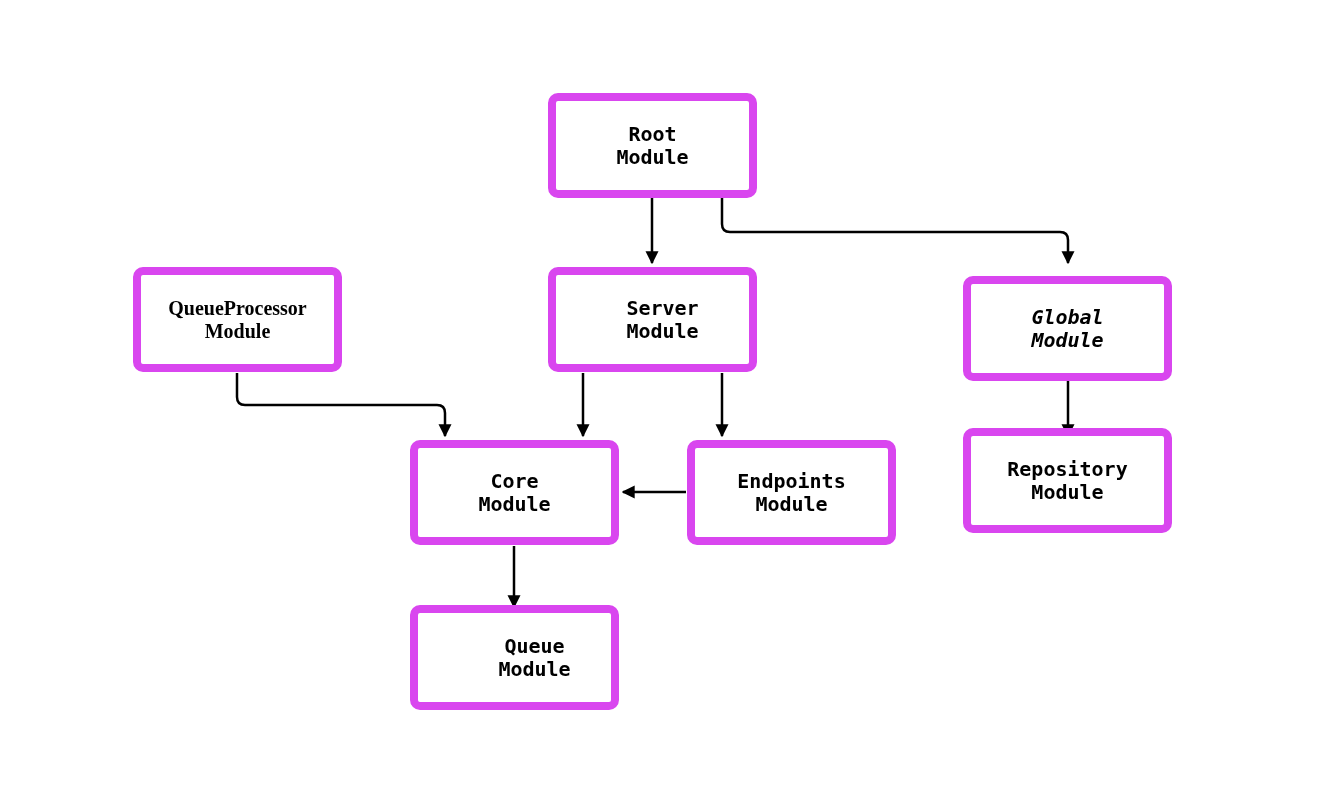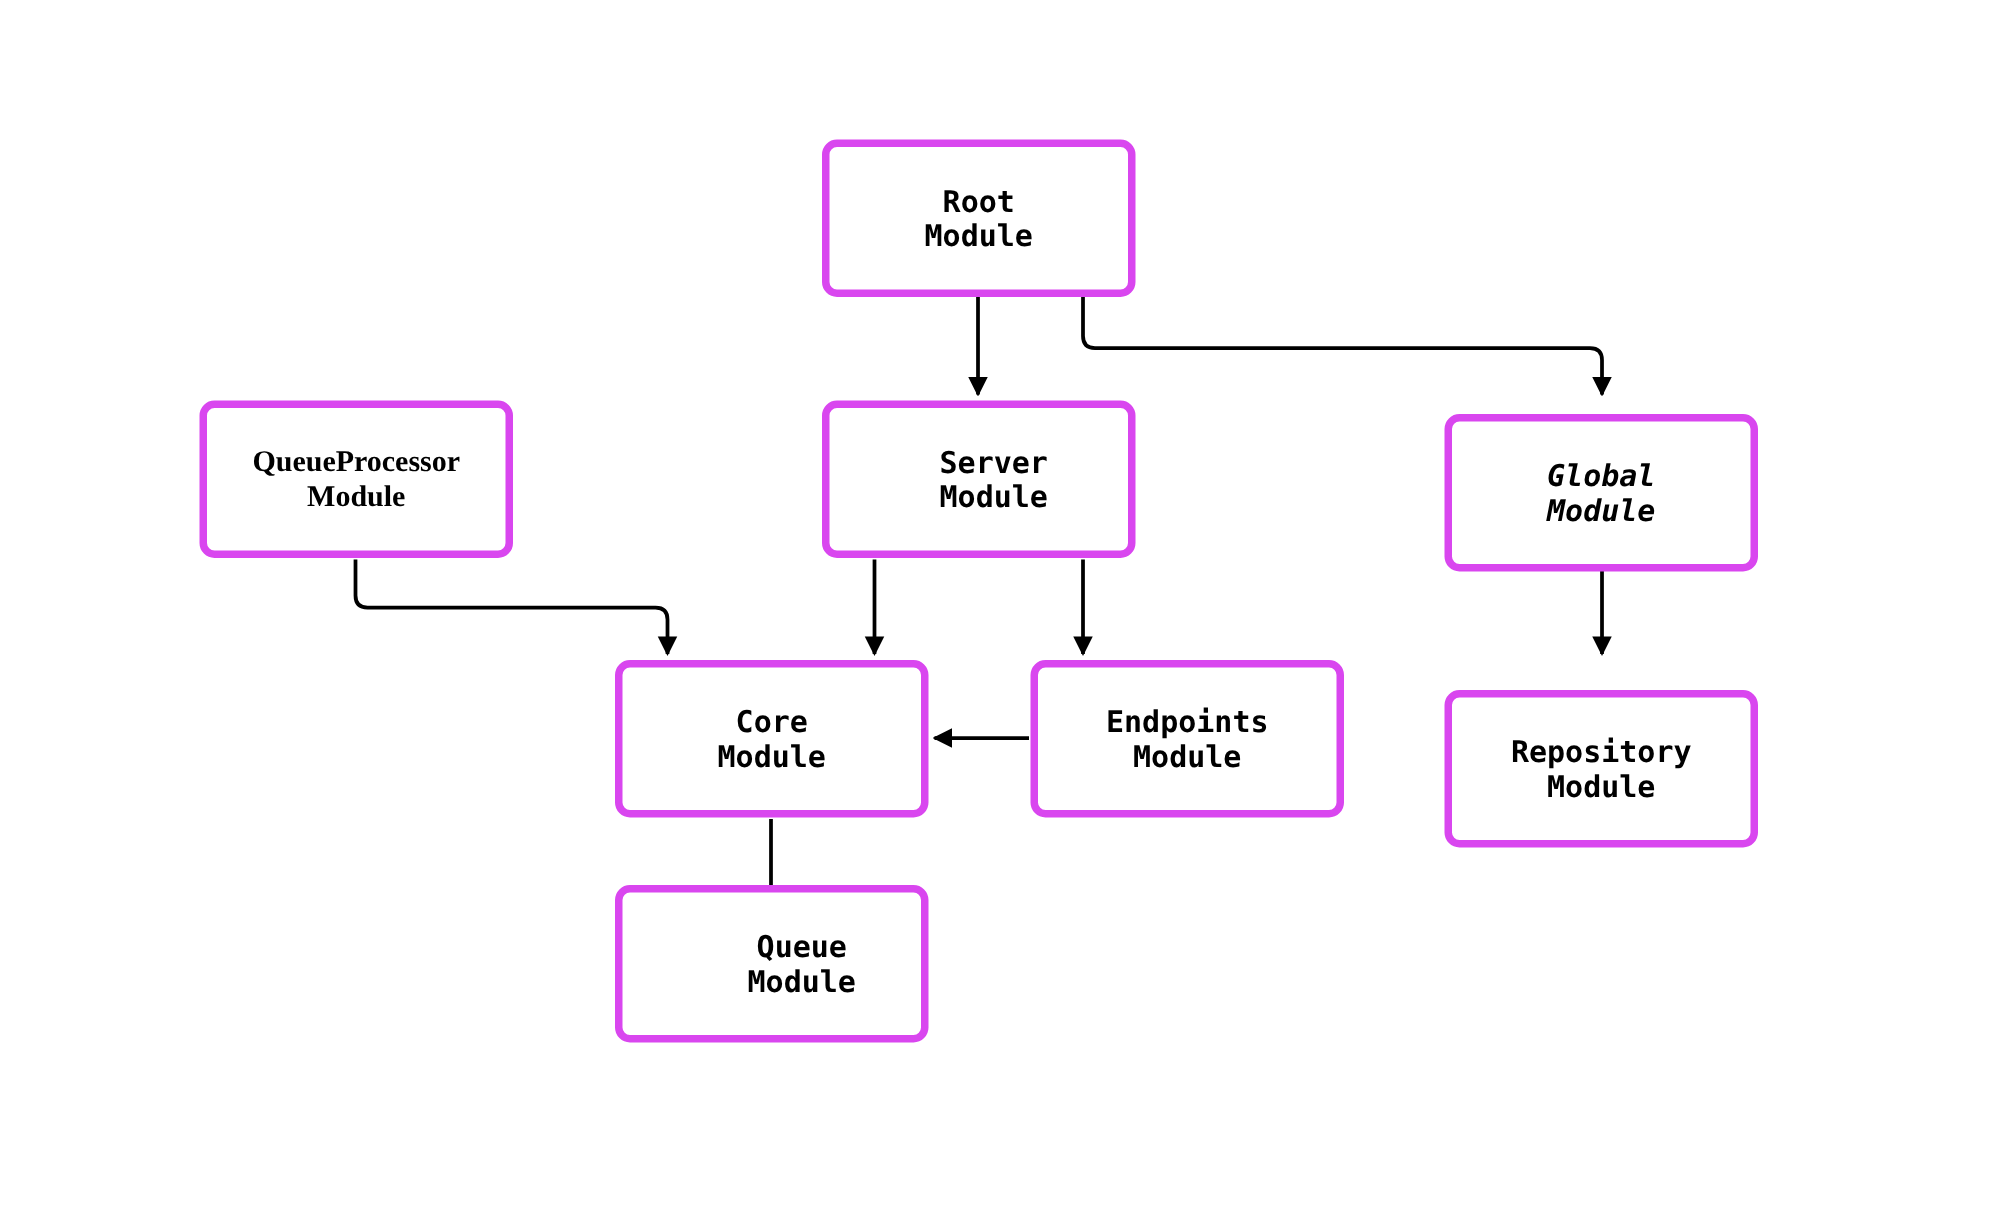--- a/index.html
+++ b/index.html
@@ -26,42 +26,42 @@
     fill: none;
     stroke: #000000;
     stroke-width: 2.5;
   }
   .node {
     position: absolute;
     box-sizing: border-box;
     width: 209px;
     height: 105px;
     background: #ffffff;
-    border: 5px solid #d946ef;
+    border: 8px solid #d946ef;
     border-radius: 10px;
     display: flex;
     align-items: center;
     justify-content: center;
   }
   .node .label {
     font-weight: bold;
     font-size: 20px;
     line-height: 23px;
     color: #000000;
     text-align: center;
     white-space: pre-line;
   }
   .n-root           { left: 548px; top: 93px;  }
   .n-server         { left: 548px; top: 267px; padding-left: 20px; }
   .n-queueprocessor { left: 133px; top: 267px; font-family: Liberation Serif, serif; }
   .n-global         { left: 963px; top: 276px; font-style: italic; }
   .n-core           { left: 410px; top: 440px; }
   .n-endpoints      { left: 687px; top: 440px; }
-  .n-repository     { left: 963px; top: 460px; }
-  .n-queue          { left: 410px; top: 590px; padding-left: 40px; }
+  .n-repository     { left: 963px; top: 428px; }
+  .n-queue          { left: 410px; top: 605px; padding-left: 40px; }
 </style>
 </head>
 <body>
 
 <div class="canvas">
 
   <svg class="edge-layer" width="1337" height="809" viewBox="0 0 1337 809" xmlns="http://www.w3.org/2000/svg">
     <defs>
       <marker id="arrowhead" viewBox="0 0 10 10" refX="9" refY="5" markerWidth="13" markerHeight="22" orient="auto" markerUnits="userSpaceOnUse">
         <path d="M0 0 L10 5 L0 10 z" fill="#000000"></path>

